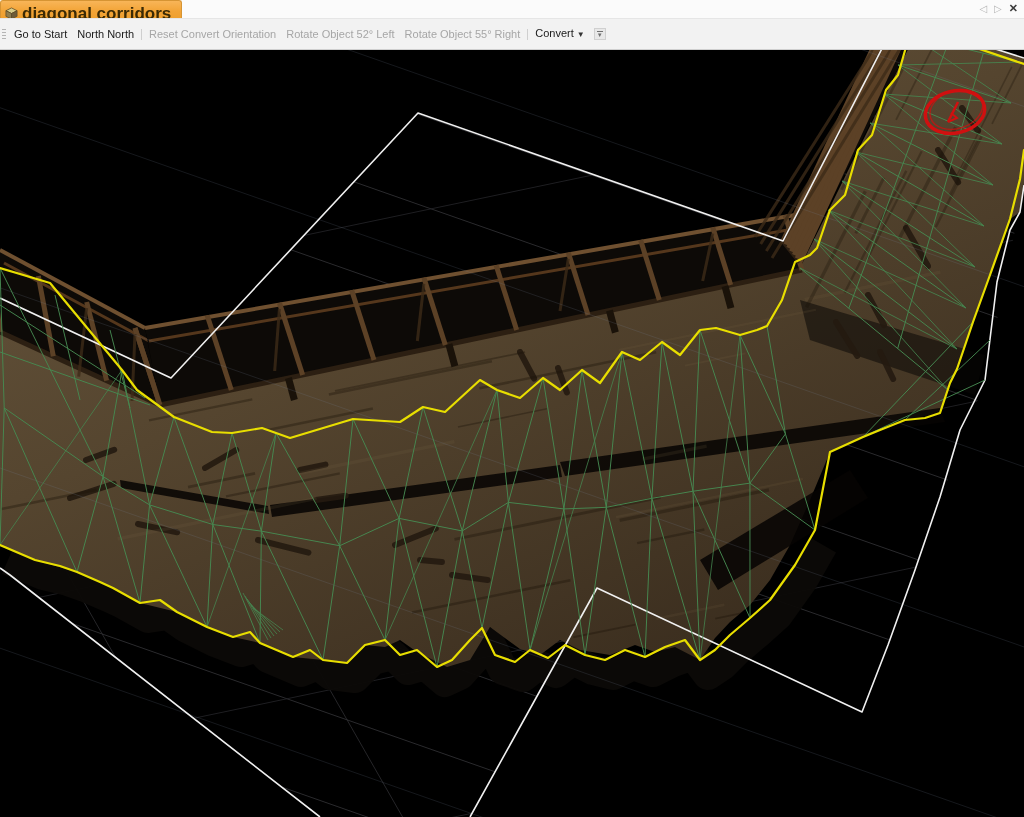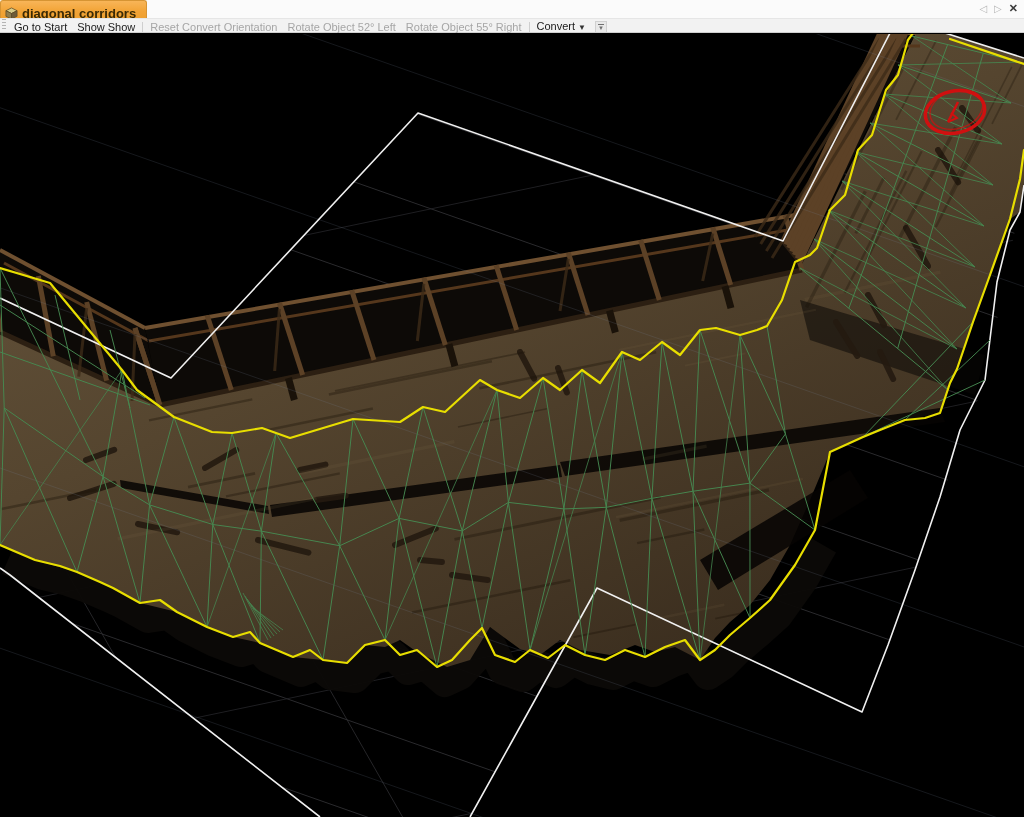--- a/index.html
+++ b/index.html
@@ -6,29 +6,29 @@
   html,body { width:1024px; height:817px; overflow:hidden; background:#000; 
               font-family:"Liberation Sans", sans-serif; }
   #app { position:relative; width:1024px; height:817px; }
 
   
   #tabbar { position:absolute; top:0; left:0; right:0; height:18px; background:#fbfbfb;
             display:flex; align-items:flex-end; z-index:3; }
   #tab-active { display:flex; align-items:center; gap:4px; height:18px; padding:8px 10px 0 4px;
                 background:linear-gradient(#f8b558,#f2a437 60%,#efa02f);
                 border:1px solid #d69433; border-bottom:none; border-radius:3px 3px 0 0;
-                font-size:13px; font-weight:bold; color:#3a2a05; cursor:default; }
+                font-size:17px; font-weight:bold; color:#3a2a05; cursor:default; }
   #tab-active .cube { width:13px; height:13px; flex:0 0 auto; }
   #tabnav { position:absolute; right:6px; top:2px; display:flex; align-items:center; gap:7px;
             font-size:10px; color:#b5b5b5; }
   #tabnav .close { color:#3c3c3c; font-weight:bold; font-size:11px; }
 
-  #toolbar { position:absolute; top:18px; left:0; right:0; height:15px; background:#f2f2f2;
+  #toolbar { position:absolute; top:18px; left:0; right:0; height:32px; background:#f2f2f2;
              border-top:1px solid #e6e6e6; border-bottom:1px solid #cfcfcf;
-             display:flex; align-items:flex-start; font-size:11px; z-index:3; }
+             display:flex; align-items:center; font-size:11px; z-index:3; }
   #toolbar .grip { width:4px; height:10px; margin:0 3px 0 2px;
                    background:repeating-linear-gradient(to bottom,#b4b4b4 0 1px,transparent 1px 3px); }
   .tb-item { padding:0 5px; color:#1a1a1a; white-space:nowrap; line-height:14px; cursor:default; }
   .tb-item.disabled { color:#a6a6a6; }
   .tb-sep { width:1px; height:11px; background:#cfcfcf; margin:0 2px; }
   .tb-caret { font-size:8px; color:#333; margin-left:3px; }
   .tb-overflow { margin-left:4px; width:12px; height:12px; display:flex; flex-direction:column;
                  align-items:center; justify-content:center; color:#707070; background:#e8e8e8;
                  border:1px solid #d0d0d0; }
   .tb-overflow .bar { width:6px; height:1px; background:#707070; margin-bottom:1px; }
@@ -56,21 +56,21 @@
       <span>◁</span>
       <span>▷</span>
       <span class="close">✕</span>
     </div>
   </div>
 
   <div id="toolbar">
     <div class="grip"></div>
     <div id="tb-items" style="display:flex;align-items:center;">
         <div class="tb-item">Go to Start</div>
-        <div class="tb-item">Show Show</div>
+        <div class="tb-item">North North</div>
         <div class="tb-sep"></div>
         <div class="tb-item disabled">Reset Convert Orientation</div>
         <div class="tb-item disabled">Rotate Object 52° Left</div>
         <div class="tb-item disabled">Rotate Object 55° Right</div>
         <div class="tb-sep"></div>
         <div class="tb-item">Convert<span class="tb-caret">▼</span></div>
         <div class="tb-overflow">
           <div class="bar"></div>
           <div class="arr">▼</div>
         </div>

